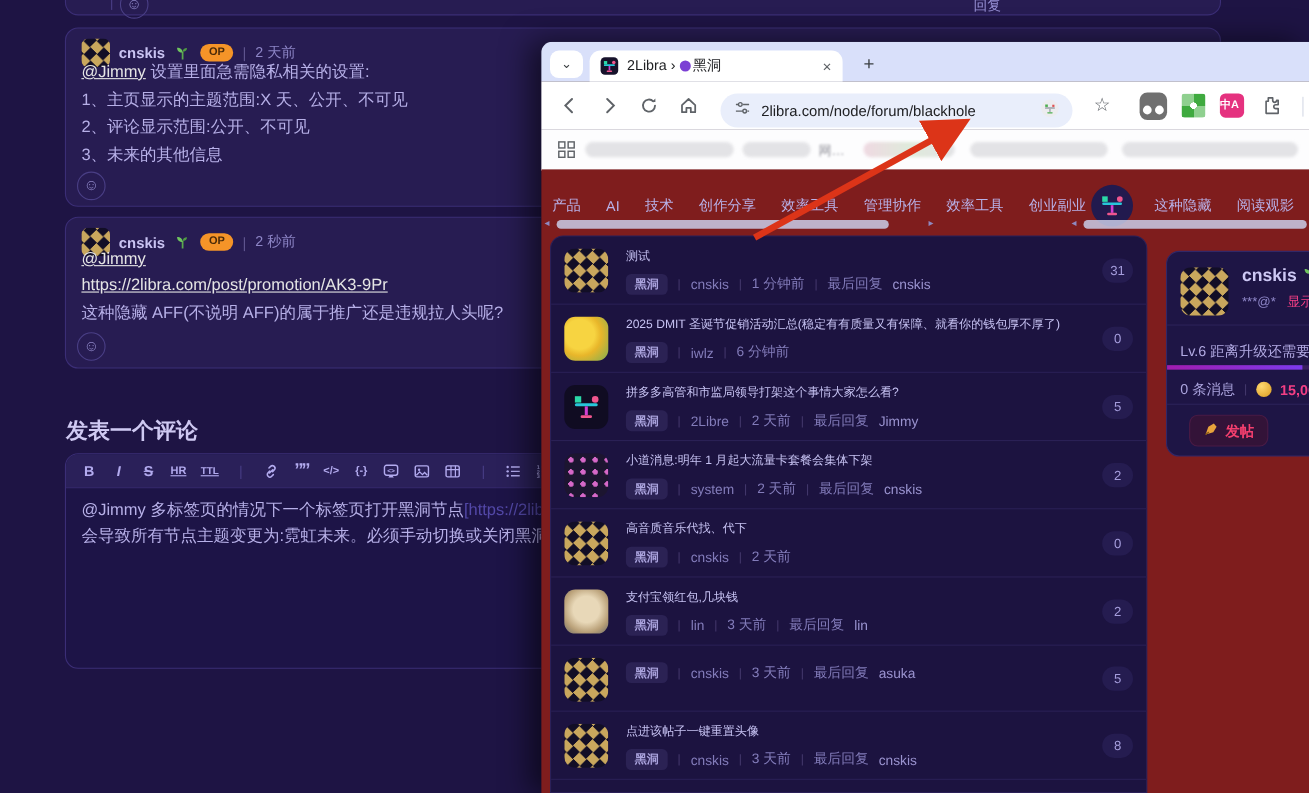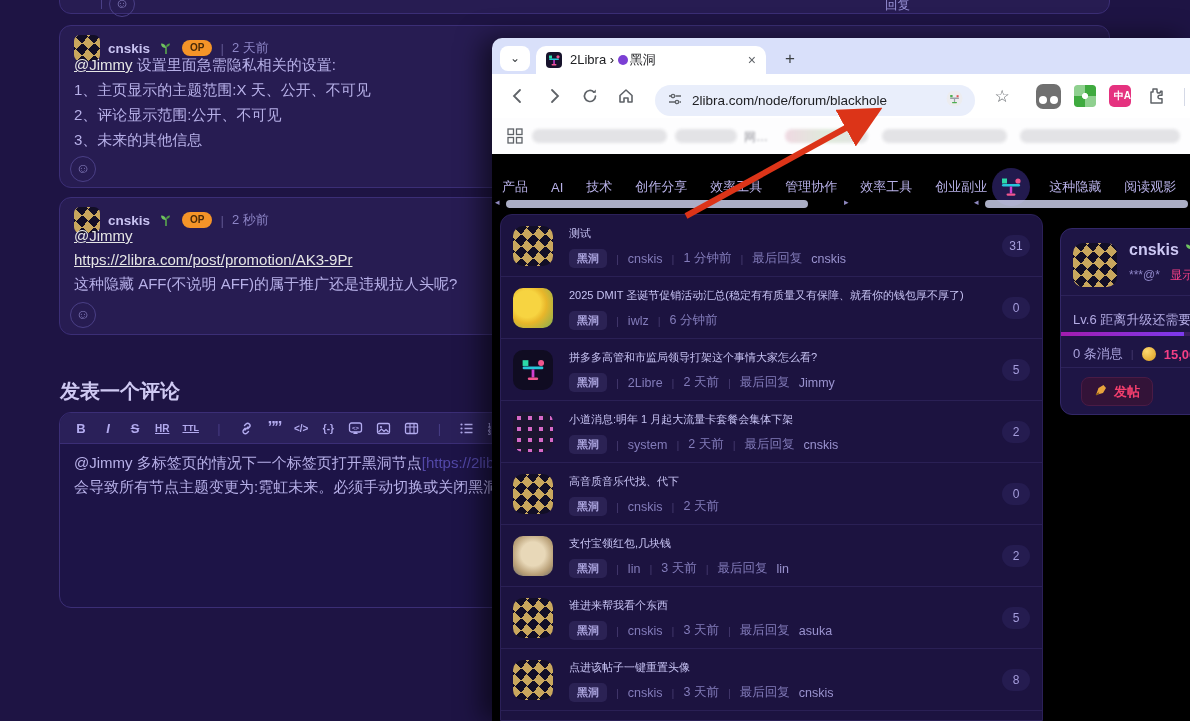--- a/index.html
+++ b/index.html
@@ -59,28 +59,28 @@
   .urlpill{position:absolute;left:163px;top:11px;width:320px;height:31px;border-radius:16px;background:#e9eefb;
            display:flex;align-items:center;padding:0 12px;box-sizing:border-box;gap:9px;}
   .urltext{font-size:13.5px;color:#202124;flex:1;white-space:nowrap;overflow:hidden;}
   .ext-dark{position:absolute;left:544px;top:10px;width:25px;height:25px;background:#707070;border-radius:7px;}
   .ext-dark:before,.ext-dark:after{content:"";position:absolute;bottom:5px;width:8px;height:8px;border-radius:50%;background:#fff;}
   .ext-dark:before{left:3px}.ext-dark:after{right:3px}
   .ext-green{position:absolute;left:582px;top:11px;width:22px;height:22px;
      background:conic-gradient(#3faa3f 0 25%,#8fd08f 0 50%,#3faa3f 0 75%,#8fd08f 0 100%);
      -webkit-mask:radial-gradient(circle 3px at 11px 11px,transparent 96%,#000) ;border-radius:3px;}
   .ext-pink{position:absolute;left:617px;top:11px;width:22px;height:22px;background:#e5327f;border-radius:5px;
-            color:#fff;font-size:10px;font-weight:bold;text-align:right;line-height:22px;}
+            color:#fff;font-size:10px;font-weight:bold;text-align:left;line-height:22px;}
   .tb-sepline{position:absolute;left:692px;top:14px;width:1px;height:18px;background:#d5d9e6;}
 
   .bookmarks{position:absolute;left:0;top:80px;right:0;height:36px;background:#fdfdfe;border-bottom:1px solid #e8eaf2;}
   .bm-blob{position:absolute;top:11px;height:14px;border-radius:7px;background:#e3e3e6;filter:blur(1.5px);}
   .bm-text{position:absolute;top:11px;font-size:12px;color:#9a9aa2;filter:blur(1px);}
 
-  .forum{position:absolute;left:0;top:116px;right:0;bottom:0;background:#000000;}
+  .forum{position:absolute;left:0;top:116px;right:0;bottom:0;background:#7f1d1d;}
   .fnav{position:absolute;left:10px;top:14px;display:flex;align-items:center;gap:23px;
         font-size:13px;color:#b8b1e8;white-space:nowrap;}
   .logo-circle{width:38px;height:38px;border-radius:50%;background:#221a4e;flex:none;display:flex;align-items:center;justify-content:center;margin:0 -4px;}
 
   .hscroll{position:absolute;top:46px;height:8px;border-radius:4px;background:rgba(201,205,232,.85);}
   .scroll-arrow{position:absolute;top:43px;font-size:9px;color:#8f89c0;}
 
   .threads{position:absolute;left:8px;top:60px;width:543px;bottom:0;background:#1c1340;
            border:1px solid #2b2058;border-radius:12px 12px 0 0;box-sizing:border-box;overflow:hidden;}
   .trow{position:relative;display:flex;align-items:flex-start;gap:16px;padding:9px 12px 8px 12px;border-bottom:1px solid #2a2055;}
@@ -473,21 +473,20 @@
               <span class="msep">|</span>
               <span>最后回复</span>
               <span style="color:#9a93cf;">lin</span>
             </div>
         </div>
           <span class="count">2</span>
       </div>
       <div class="trow">
         <span class="t-av id-gold"></span>
         <div class="tcol">
-            <div class="ttitle">谁进来帮我看个东西</div>
           <div class="tmeta">
               <span class="ttag">黑洞</span>
               <span class="msep">|</span>
               <span>cnskis</span>
               <span class="msep">|</span>
               <span>3 天前</span>
               <span class="msep">|</span>
               <span>最后回复</span>
               <span style="color:#9a93cf;">asuka</span>
             </div>

